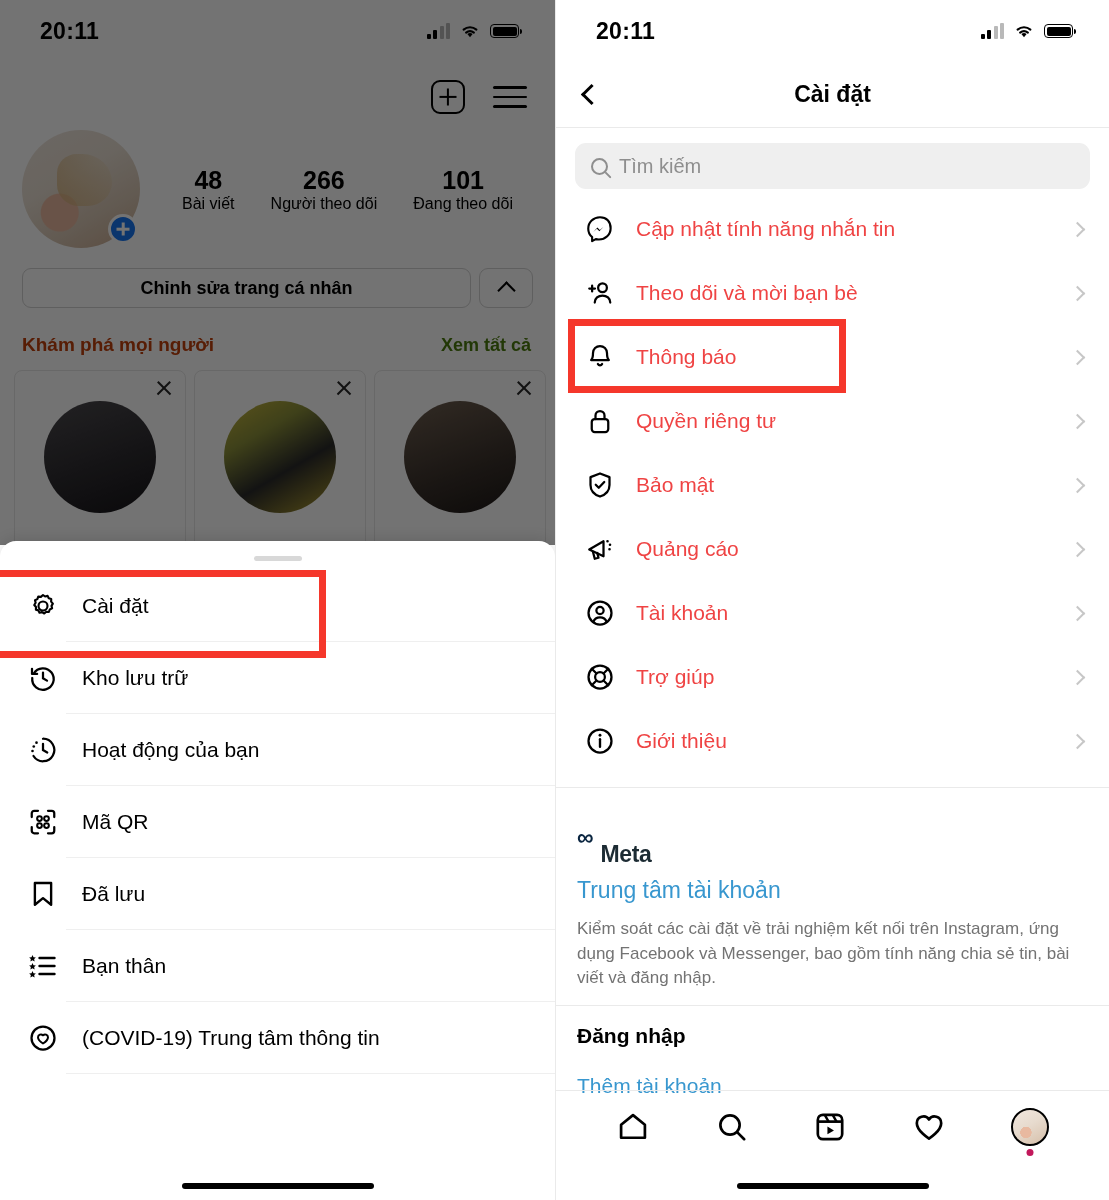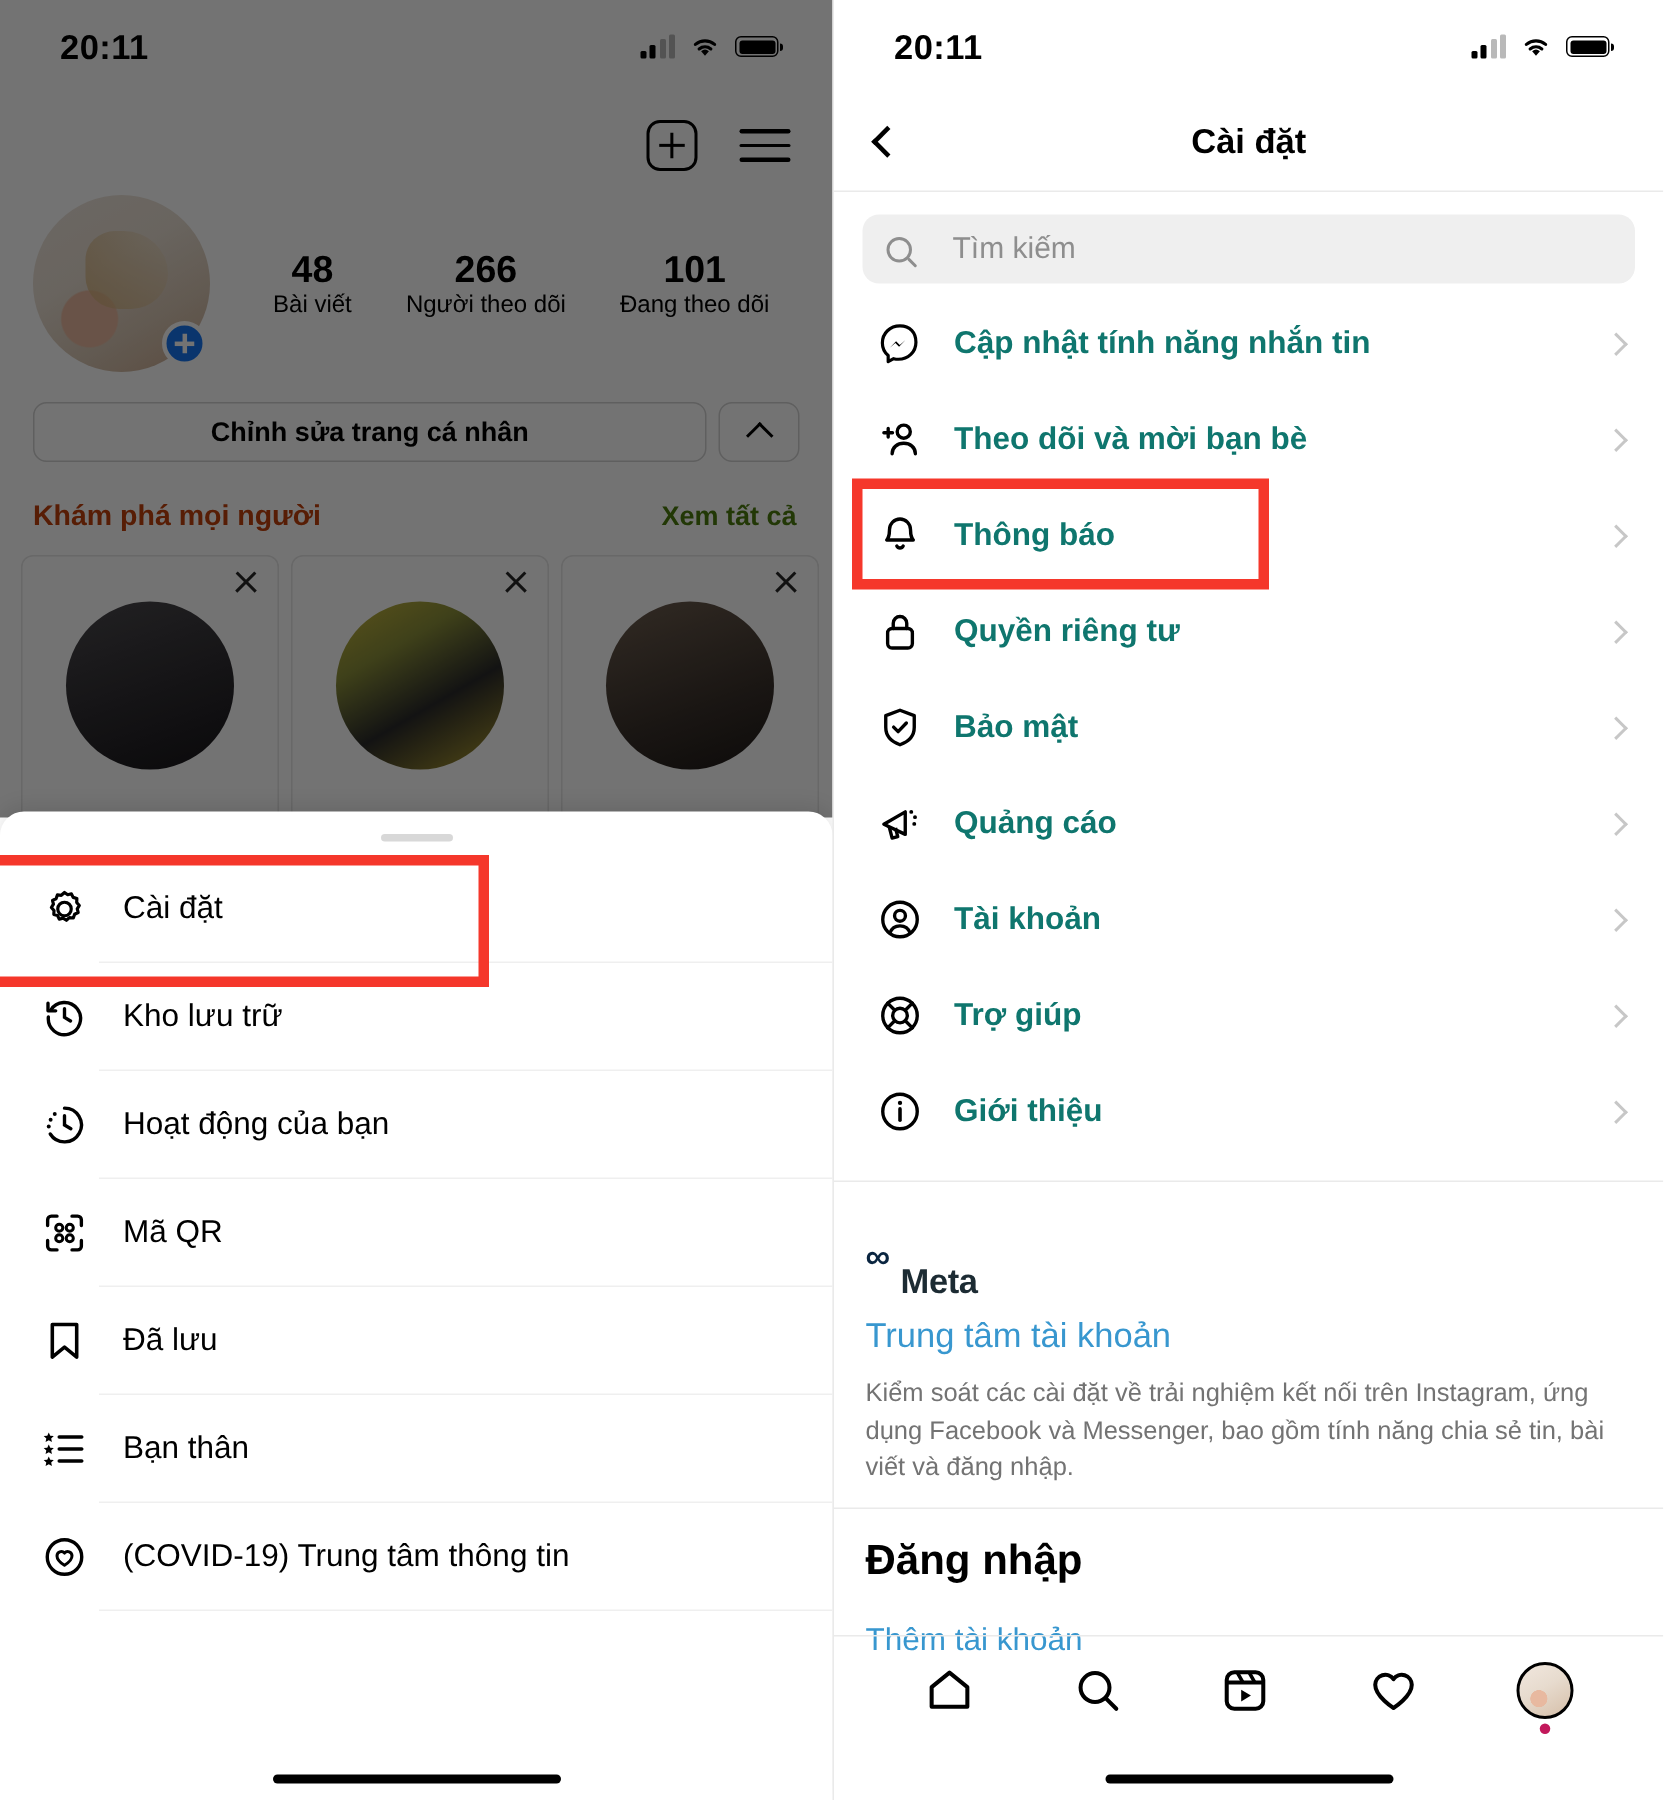--- a/index.html
+++ b/index.html
@@ -201,46 +201,46 @@
   }
   .mag {
     width:17px; height:17px; border:2.2px solid #8e8e8e; border-radius:50%;
     position:relative; flex:0 0 17px;
   }
   .mag::after{
     content:""; position:absolute; right:-6px; bottom:-4px;
     width:8px; height:2.2px; background:#8e8e8e; transform:rotate(45deg);
     border-radius:2px;
   }
-  .search .ph { font-size:20px; color:#8e8e8e;margin-left:16px; }
+  .search .ph { font-size:20px; color:#8e8e8e; }
 
   .set-list { padding-top:8px; }
   .set-item {
     display:flex; align-items:center; height:64px; padding:0 20px 0 22px;
   }
   .set-item .ic {
     width:44px; flex:0 0 44px; display:flex; align-items:center; justify-content:center;
   }
-  .set-item .lb { flex:1; font-size:21px; color:#0f766e; padding-left:14px;font-weight:bold; }
+  .set-item .lb { flex:1; font-size:21px; color:#ef4444; padding-left:14px; }
   .caret {
     width:11px; height:11px; border-right:2.4px solid #c7c7c7; border-top:2.4px solid #c7c7c7;
     transform:rotate(45deg); margin-right:6px;
   }
 
   .divider { height:1px; background:#eaeaea; margin:14px 0 0 0; }
 
   .meta-sec { padding:18px 20px 0 21px; }
   .meta-brand { display:flex; align-items:center; gap:8px; }
   .meta-brand .mg { font-size:23px; color:#0a2540; font-weight:700; letter-spacing:-1px; }
   .meta-brand .mt { font-size:23px; font-weight:700; color:#1c2b33; letter-spacing:-.3px;margin-top:35px; }
   .meta-link { font-size:23px; color:#3897cf; margin-top:9px; }
   .meta-desc {
     font-size:17px; color:#737373; line-height:1.45; margin-top:13px; padding-right:4px;
   }
-  .sec-hd { font-size:28px; font-weight:700; color:#000; padding:18px 20px 0 21px; }
+  .sec-hd { font-size:21px; font-weight:700; color:#000; padding:18px 20px 0 21px; }
   .add-acct { font-size:21px; color:#3897cf; padding:26px 20px 0 21px; }
 
   .tabbar {
     position:absolute; left:0; right:0; bottom:38px; height:72px;
     border-top:1px solid #eaeaea; display:flex; align-items:center;
     justify-content:space-around; padding:0 28px;
   }
   .tab-av {
     width:38px; height:38px; border-radius:50%; border:2px solid #000;
     overflow:hidden; position:relative;

